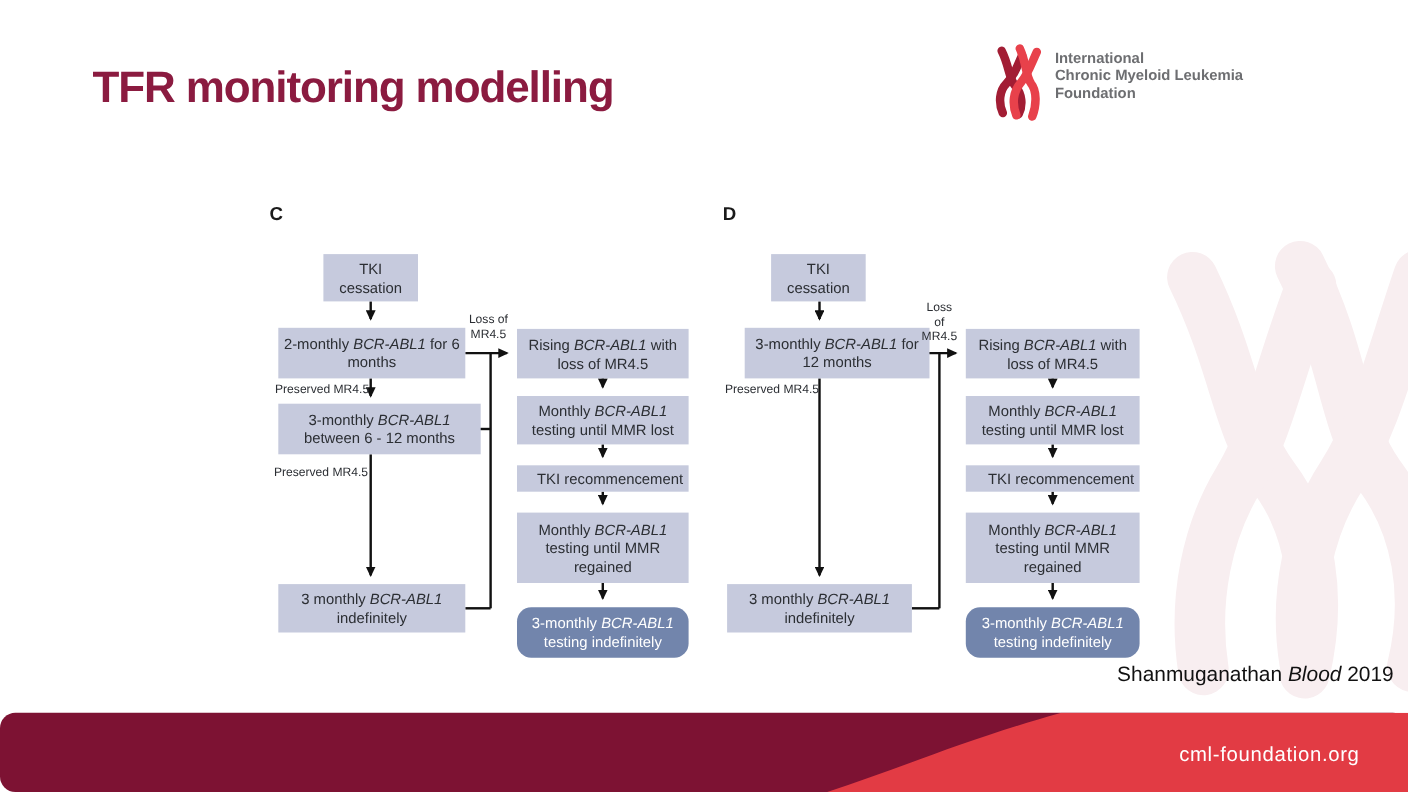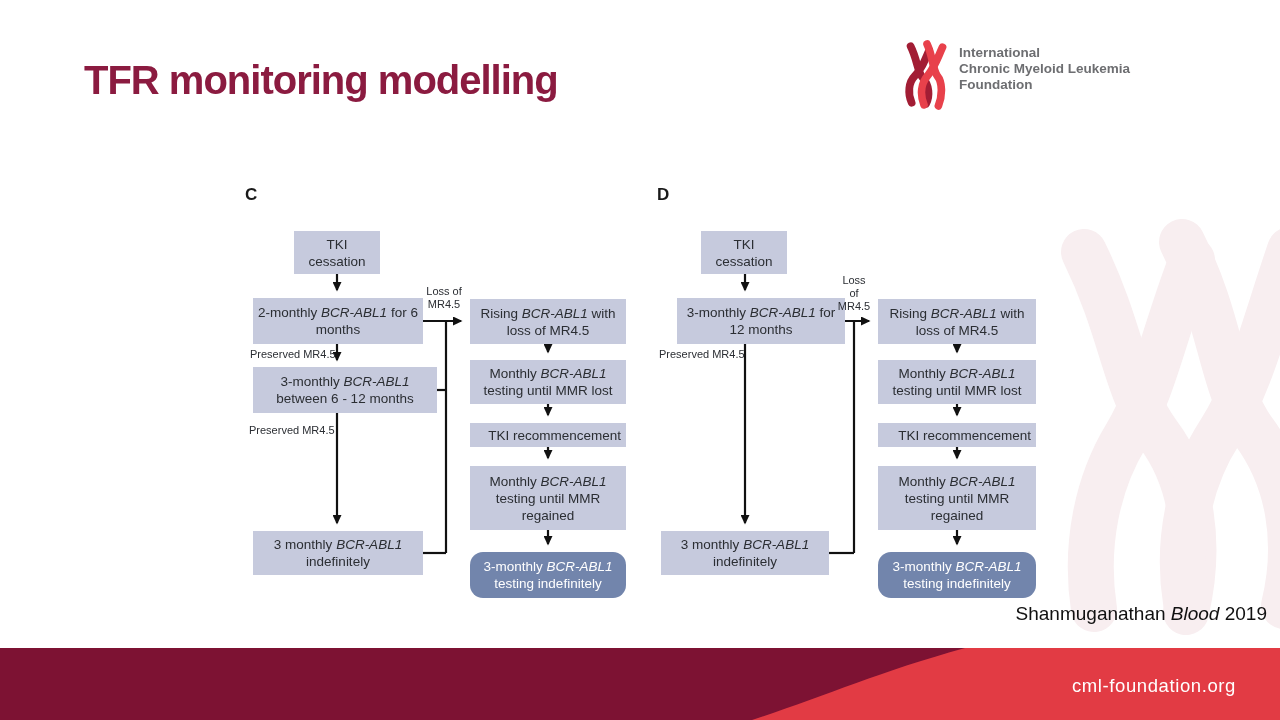--- a/index.html
+++ b/index.html
@@ -34,21 +34,21 @@
   .fbox .txt{text-align:center;font-size:13.5px;line-height:1.26;padding:2px 5px;}
   .fbox.dark{background:#7285AC;color:#ffffff;border-radius:13px;}
   .it{font-style:italic;}
   .elabel{
     position:absolute;font-size:11px;color:#2B2E33;line-height:1.18;white-space:pre-line;
   }
   .elabel.center{text-align:center;}
   
   .citation{position:absolute;right:13px;top:603px;font-size:19px;color:#111111;}
   
-  .footer{position:absolute;left:0;top:648px;width:1280px;height:72px;background:#7D1233;}
+  .footer{position:absolute;left:0;top:648px;width:1280px;height:72px;background:#7D1233;border-radius:14px;}
   .footer-accent{position:absolute;left:0;top:0;display:block;}
   .footer-url{
     position:absolute;right:44px;top:27px;color:#ffffff;font-size:18.5px;
     letter-spacing:0.6px;font-weight:400;
   }
 </style>
 </head>
 <body>
 
 <div class="slide">

